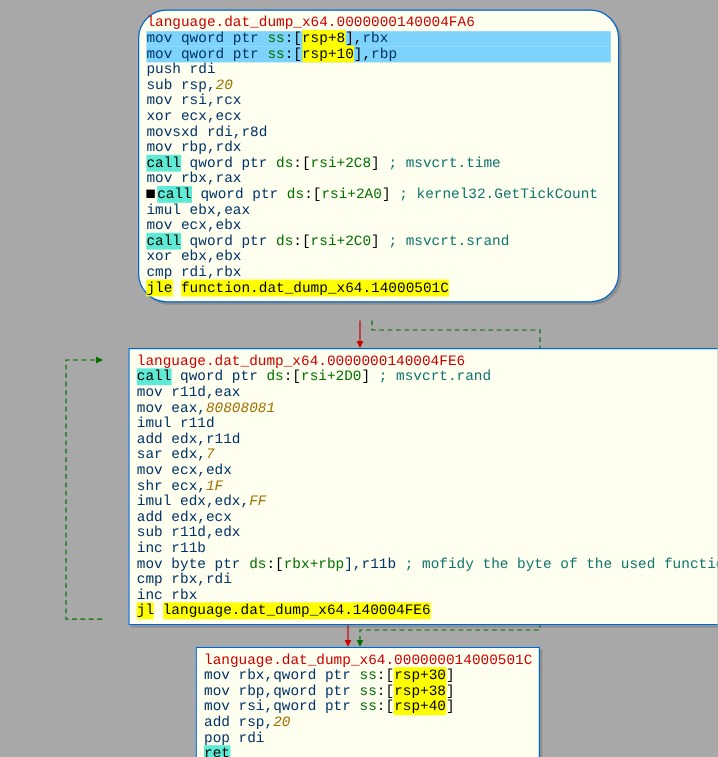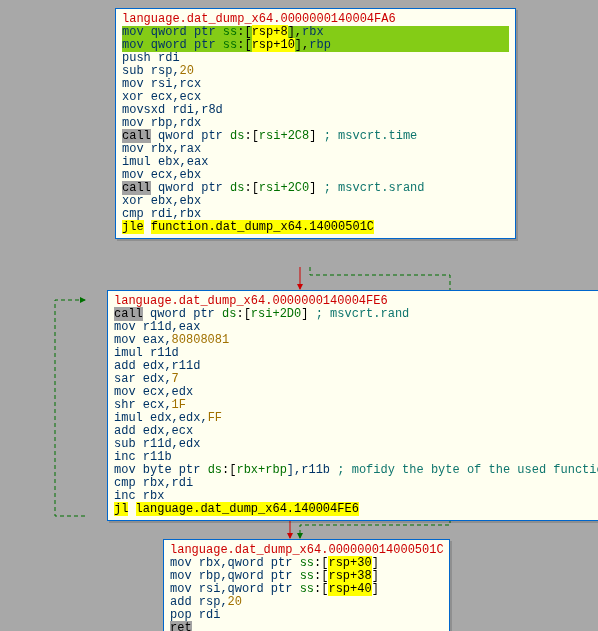--- a/index.html
+++ b/index.html
@@ -19,24 +19,24 @@
     border: 1px solid #0066cc;
     padding: 4px 6px;
     box-shadow: 2px 2px 0 rgba(0,0,0,0.15);
   }
   .line { white-space: pre; line-height: 13px; }
   .addr { color: #cc0000; }
   .op  { color: #003366; }
   .mem { color: #007000; }
   .reg { color: #003366; }
   .cmt { color: #0f766e; }
-  .num { color: #a07000; }
-  .hl-cyan { background: #a3a3a3; color:#000; }
+  .num { color: #a07000; font-style: italic; }
+  .hl-cyan { background: #5eead4; color:#000; }
   .hl-yellow { background: #ffff00; color:#000; }
-  .hl-gray { background: #84cc16; }
+  .hl-gray { background: #7dd3fc; }
   .bp { display:inline-block; width:7px; height:7px; background:#000; margin-right:2px; vertical-align:middle;}
   svg.flow { position:absolute; top:0; left:0; pointer-events:none; }
 </style>
 </head>
 <body>
 
 <svg class="flow" width="598" height="631">
   <defs>
     <marker id="ar-red" markerWidth="6" markerHeight="6" refX="5" refY="3" orient="auto">
         <path d="M0,0 L6,3 L0,6 Z" fill="#cc0000"></path>
@@ -48,32 +48,33 @@
 
   <path d="M300,267 L300,289" stroke="#cc0000" fill="none" marker-end="url(#ar-red)"></path>
 
   <path d="M310,267 L310,275 L450,275 L450,525 L300,525 L300,538" stroke="#007000" fill="none" stroke-dasharray="4 3" marker-end="url(#ar-grn)"></path>
 
   <path d="M290,516 L290,538" stroke="#cc0000" fill="none" marker-end="url(#ar-red)"></path>
 
   <path d="M85,516 L55,516 L55,300 L85,300" stroke="#007000" fill="none" stroke-dasharray="4 3" marker-end="url(#ar-grn)"></path>
 </svg>
 
-<div class="node" style="left:115px; top:8px; width:387px;">
+<div class="node" style="left:115px; top:8px; width:387px;border-radius:24px;">
 <div class="line addr">language.dat_dump_x64.0000000140004FA6</div>
 <div class="line hl-gray"><span class="op">mov qword ptr </span><span class="mem">ss</span><span>:[</span><span class="hl-yellow">rsp+8</span><span>],</span><span class="reg">rbx</span></div>
 <div class="line hl-gray"><span class="op">mov qword ptr </span><span class="mem">ss</span><span>:[</span><span class="hl-yellow">rsp+10</span><span>],</span><span class="reg">rbp</span></div>
 <div class="line op">push rdi</div>
 <div class="line"><span class="op">sub rsp,</span><span class="num">20</span></div>
 <div class="line op">mov rsi,rcx</div>
 <div class="line op">xor ecx,ecx</div>
 <div class="line op">movsxd rdi,r8d</div>
 <div class="line op">mov rbp,rdx</div>
 <div class="line"><span class="hl-cyan">call</span><span class="op"> qword ptr </span><span class="mem">ds</span><span>:[</span><span class="mem">rsi+2C8</span><span>]</span><span class="cmt"> ; msvcrt.time</span></div>
 <div class="line op">mov rbx,rax</div>
+<div class="line"><span class="bp"></span><span class="hl-cyan">call</span><span class="op"> qword ptr </span><span class="mem">ds</span><span>:[</span><span class="mem">rsi+2A0</span><span>]</span><span class="cmt"> ; kernel32.GetTickCount</span></div>
 <div class="line op">imul ebx,eax</div>
 <div class="line op">mov ecx,ebx</div>
 <div class="line"><span class="hl-cyan">call</span><span class="op"> qword ptr </span><span class="mem">ds</span><span>:[</span><span class="mem">rsi+2C0</span><span>]</span><span class="cmt"> ; msvcrt.srand</span></div>
 <div class="line op">xor ebx,ebx</div>
 <div class="line op">cmp rdi,rbx</div>
 <div class="line"><span class="hl-yellow">jle</span><span> </span><span class="hl-yellow">function.dat_dump_x64.14000501C</span></div>
 </div>
 
 <div class="node" style="left:83px; top:290px; width:489px;margin-left:24px;">
 <div class="line addr">language.dat_dump_x64.0000000140004FE6</div>

